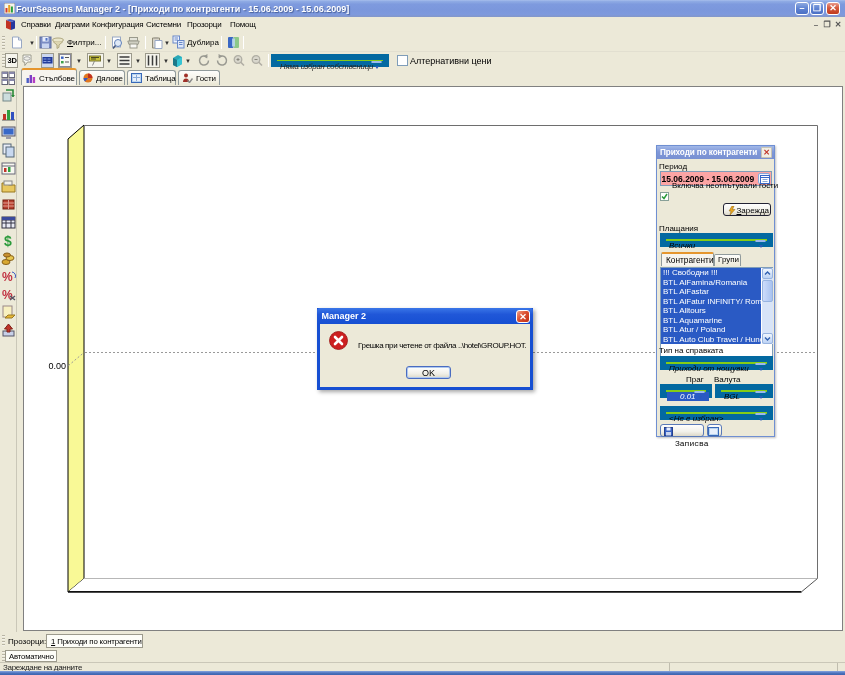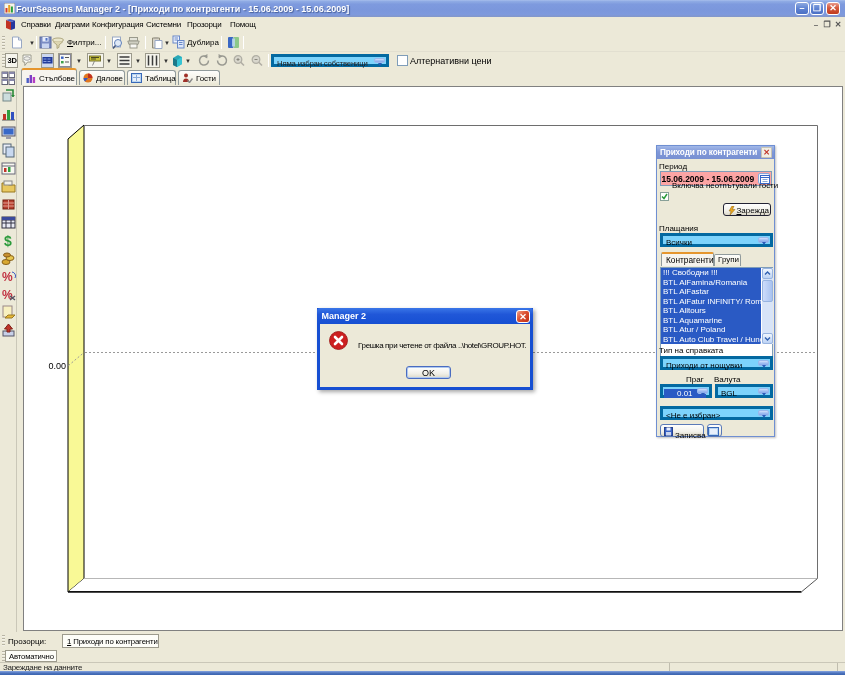--- a/index.html
+++ b/index.html
@@ -41,21 +41,21 @@
 
 #canvas { left:23px; top:86px; width:820px; height:545px; background:#fff; border:1px solid #808080; }
 
 
 #panel { left:656px; top:145px; width:119px; height:292px; background:#ece9d8; border:1px solid #6f8fd2; box-shadow:1px 1px 2px rgba(0,0,0,.25); }
 #paneltitle { position:absolute; left:0; top:0; width:117px; height:13px;
   background:linear-gradient(180deg,#a2b8e8 0%,#8098d8 45%,#7890d2 100%); }
 #paneltitle .pttext { position:absolute; left:3px; top:2px; font-size:8.2px; font-weight:bold; color:#fff; letter-spacing:-0.1px; }
 .plabel { position:absolute; font-size:8px; color:#000; }
 .pfield { position:absolute; background:#fff; border:1px solid #7f9db9; }
-.pcombo { position:absolute; background:#7dd3fc; border:3px solid #0369a1; font-size:8px; }
+.pcombo { position:absolute; background:#84cc16; border:6px solid #0369a1; font-size:8px;font-style:italic; }
 .combobtn { position:absolute; right:1px; top:1px; bottom:1px; width:11px; border-radius:2px;
   background:linear-gradient(180deg,#cfdffc 0%,#98b9f0 50%,#6f9bе8 100%);
   background:linear-gradient(180deg,#d2e0fc 0%,#a5c1f2 45%,#84a7ea 100%);
   border:1px solid #9ab8ec; }
 .combobtn:after { content:""; position:absolute; left:2.5px; top:3.5px; width:0; height:0; border:2.5px solid transparent; border-top:3.5px solid #2a5cb8; }
 .ptab { position:absolute; border:1px solid #919b9c; border-bottom:none; border-radius:2px 2px 0 0; background:linear-gradient(180deg,#fdfdfb,#ece9d8); font-size:8.3px; }
 .ptab.sel { background:#f6f4ee; border-top:2px solid #e5962e; }
 .xpbtn { position:absolute; border:1px solid #5a7ab8; border-radius:3px; background:linear-gradient(180deg,#fefefe 0%,#f2f1ea 60%,#dcd8c8 100%); font-size:8px; text-align:center; }
 
 
@@ -418,21 +418,21 @@
   <div class="pcombo" style="left:3px; top:260px; width:113px; height:14px;">
       <span style="position:absolute; left:3px; top:1.5px;">&lt;Не е избран&gt;</span>
       <span class="combobtn"></span>
     </div>
   <div class="xpbtn" style="left:3px; top:278px; width:44px; height:13px;">
     <svg width="9" height="9" viewBox="0 0 9 9" style="position:absolute; left:3px; top:2px;">
         <rect x="0.5" y="0.5" width="8" height="8" fill="#3a63c4" stroke="#27418c"></rect>
         <rect x="2.5" y="0.5" width="4" height="3" fill="#e8eefc"></rect>
         <rect x="2" y="5" width="5" height="3.5" fill="#c8d4f0"></rect>
       </svg>
-    <span style="position:absolute; left:14px; top:6px;">Записва</span>
+    <span style="position:absolute; left:14px; top:14px;font-family:Liberation Mono, monospace;">Записва</span>
   </div>
   <div class="xpbtn" style="left:50px; top:278px; width:15px; height:13px;">
       <svg width="11" height="9" viewBox="0 0 11 9" style="margin-top:1.5px;">
         <rect x="0.5" y="0.5" width="10" height="8" fill="#b8d4f0" stroke="#3868b8"></rect>
         <rect x="2" y="2" width="7" height="5" fill="#e8f0fc"></rect>
       </svg>
     </div>
 </div>
 
 <div id="dialog" class="abs">
@@ -445,21 +445,21 @@
     <circle cx="9.5" cy="9.5" r="9" fill="none" stroke="#9a1010" stroke-width="0.8"></circle>
     <path d="M6 6 L13 13 M13 6 L6 13" stroke="#fff" stroke-width="2.6" stroke-linecap="round"></path>
   </svg>
   <div class="abs" style="left:38px; top:33px; font-size:8px; letter-spacing:-0.35px;">Грешка при четене от файла ..\hotel\GROUP.HOT.</div>
   <div class="abs" style="left:86px; top:58px; width:45px; height:13px; border:1px solid #4a6cc0; border-radius:3px; background:linear-gradient(180deg,#fff,#f0efe8 60%,#dcd8c8); box-shadow:inset 0 0 0 1px #aec8f0; font-size:9px; text-align:center; line-height:12px;">OK</div>
 </div>
 
 <div id="winrow" class="abs"></div>
 <div class="grip" style="left:2px; top:635px; height:12px;"></div>
 <div class="abs" style="left:8px; top:637px; font-size:8px;">Прозорци:</div>
-<div class="flatbtn" style="left:46px; top:634px; width:97px; height:14px;margin-left:16px;">
+<div class="flatbtn" style="left:46px; top:634px; width:97px; height:14px;">
     <span style="position:absolute; left:4px; top:2px; font-size:7.8px;"><u>1</u> Приходи по контрагенти</span>
   </div>
 <div id="autorow" class="abs"></div>
 <div class="grip" style="left:2px; top:651px; height:10px;"></div>
 <div class="flatbtn" style="left:5px; top:650px; width:52px; height:12px;">
     <span style="position:absolute; left:3px; top:1px; font-size:7.7px;">Автоматично</span>
   </div>
 <div id="statusbar" class="abs"></div>
 <div class="abs" style="left:3px; top:663px; font-size:8px; letter-spacing:-0.3px; color:#222;">Зареждане на данните</div>
 <div class="abs" style="left:669px; top:663px; width:1px; height:8px; background:#c0bdae;"></div>

